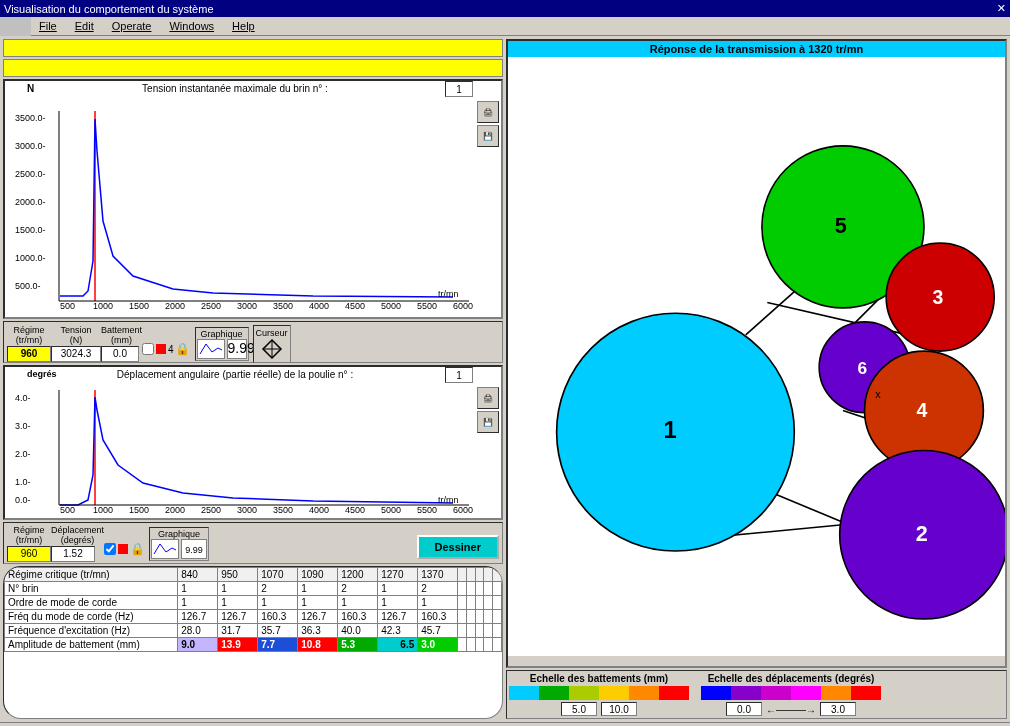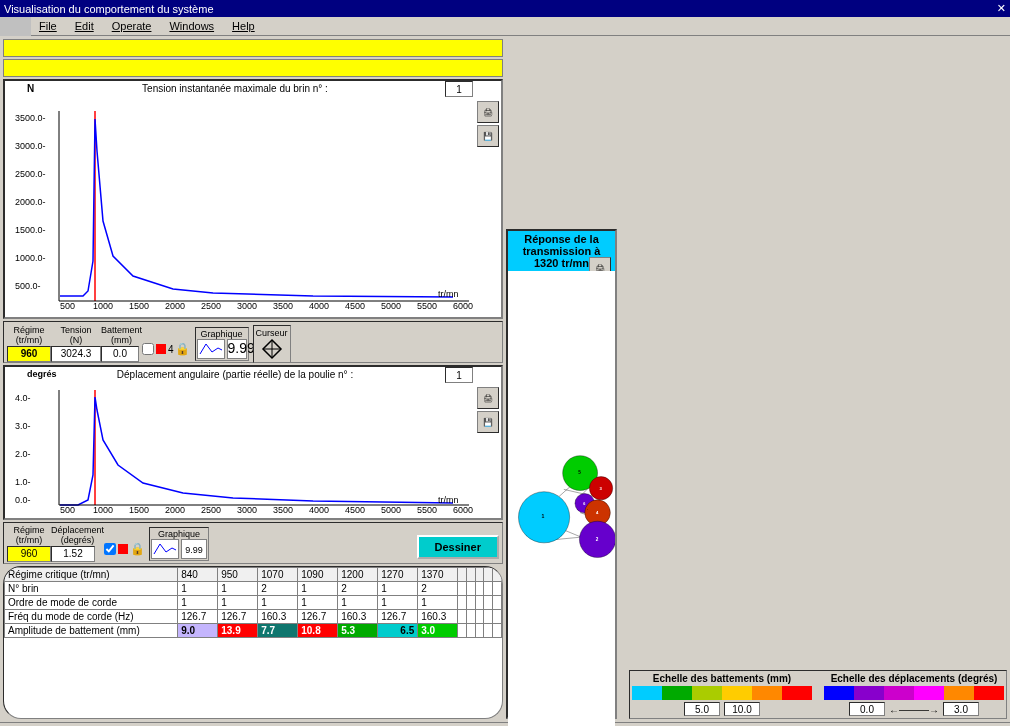--- a/index.html
+++ b/index.html
@@ -185,23 +185,22 @@
       height: 22px;
       padding: 0 14px;
       background: #d4d0c8;
       border: 2px outset #ffffff;
       cursor: pointer;
       font-size: 11px;
     }
     .right-panel {
       flex: 1;
       display: flex;
-      flex-direction: row;
-      gap: 12px;
-      align-items: flex-end;
+      flex-direction: column;
+      gap: 2px;
     }
     .transmission-box {
       flex: 1;
       border: 2px inset #808080;
       background: #d4d0c8;
       position: relative;
     }
     .transmission-title {
       background: #00ccff;
       text-align: center;
@@ -477,24 +476,39 @@
             <td>160.3</td>
             <td>126.7</td>
             <td>160.3</td>
             <td></td>
             <td></td>
             <td></td>
             <td></td>
             <td></td>
           </tr>
           <tr>
+            <td>Fréquence d'excitation (Hz)</td>
+            <td>28.0</td>
+            <td>31.7</td>
+            <td>35.7</td>
+            <td>36.3</td>
+            <td>40.0</td>
+            <td>42.3</td>
+            <td>45.7</td>
+            <td></td>
+            <td></td>
+            <td></td>
+            <td></td>
+            <td></td>
+          </tr>
+          <tr>
             <td>Amplitude de battement (mm)</td>
             <td style="background:#c4b5fd;font-weight:bold;">9.0</td>
             <td style="background:#ff0000;color:white;font-weight:bold;">13.9</td>
-            <td style="background:#0f766e;color:white;font-weight:bold;">7.7</td>
+            <td style="background:#1d4ed8;color:white;font-weight:bold;">7.7</td>
             <td style="background:#ff0000;color:white;font-weight:bold;">10.8</td>
             <td style="background:#00aa00;color:white;font-weight:bold;">5.3</td>
             <td style="background:#00cccc;font-weight:bold;text-align:right;">6.5</td>
             <td style="background:#00cc00;color:white;font-weight:bold;">3.0</td>
             <td></td>
             <td></td>
             <td></td>
             <td></td>
             <td></td>
           </tr>

